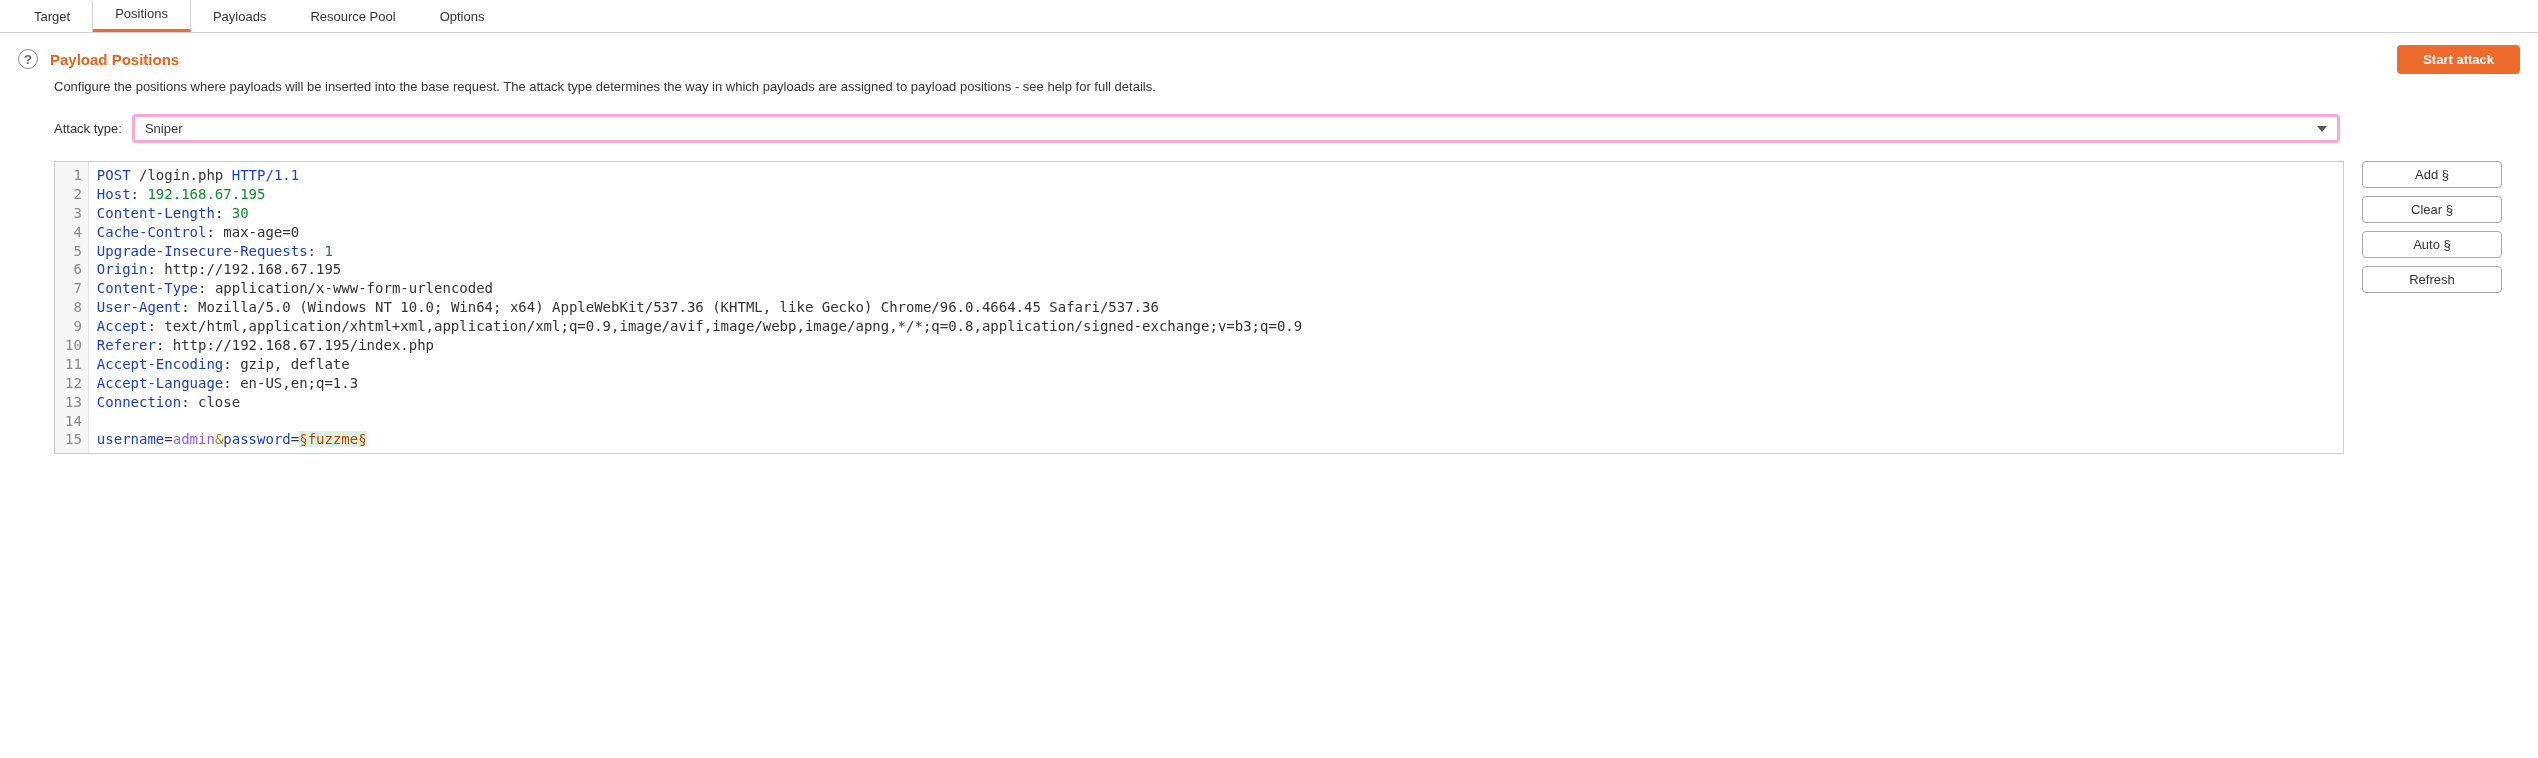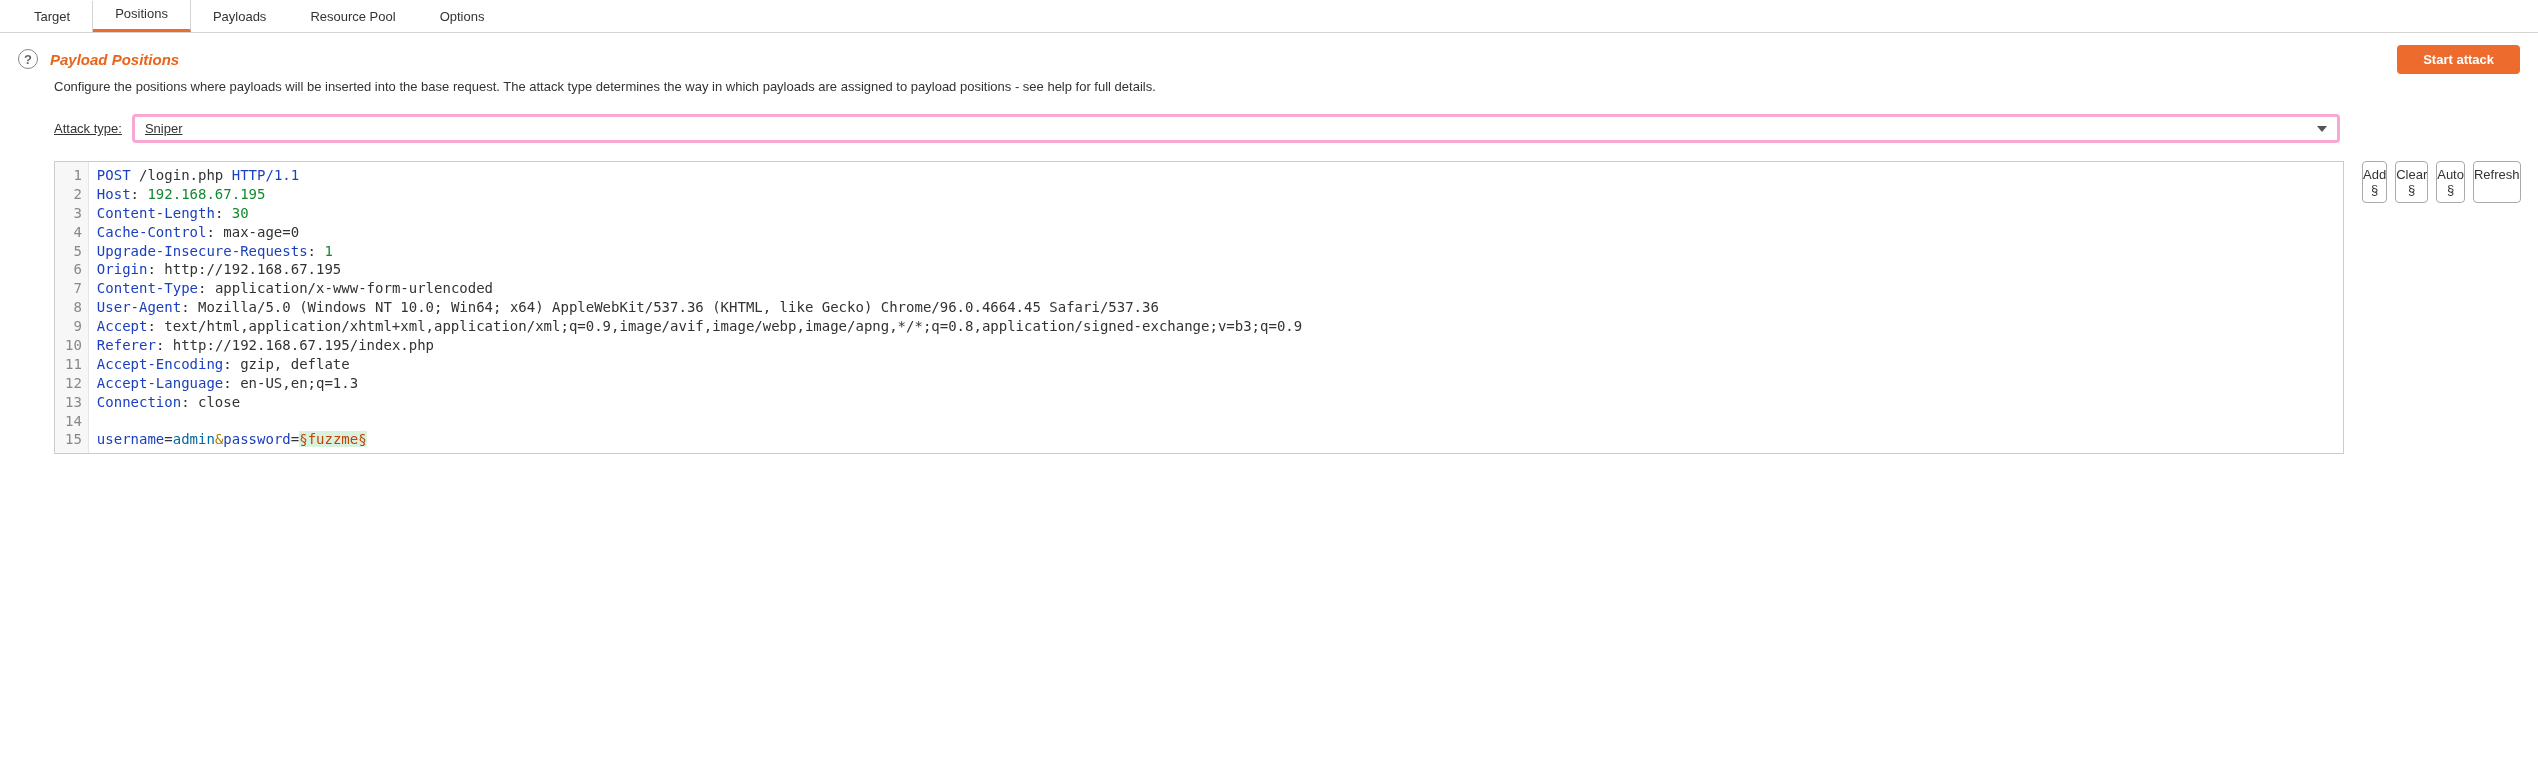--- a/index.html
+++ b/index.html
@@ -41,21 +41,20 @@
 }
 .help-icon {
   width: 20px; height: 20px; border:1.5px solid #888; border-radius:50%;
   display:inline-flex; align-items:center; justify-content:center;
   font-size:13px; color:#666; font-weight:bold;
 }
 .section-title {
   color: #e8641b;
   font-weight: 600;
   font-size: 15px;
-  font-style: italic;
 }
 .start-attack-btn {
   position: absolute;
   right: 18px;
   top: 12px;
   background: #ec6b2d;
   color: #fff;
   border: none;
   border-radius: 4px;
   padding: 7px 26px;
@@ -68,21 +67,20 @@
   margin-top: 10px;
   color: #333;
   font-size: 13px;
 }
 .attack-type-row {
   display:flex;
   align-items:center;
   margin-left: 36px;
   margin-top: 20px;
   margin-right: 180px;
-  text-decoration: underline;
 }
 .attack-type-label { margin-right: 10px; }
 .attack-type-select {
   flex:1;
   border:3px solid #f9a8d4;
   border-radius:4px;
   padding:4px 10px;
   display:flex;
   justify-content:space-between;
   align-items:center;
@@ -120,26 +118,26 @@
 .code {
   padding: 4px 8px;
   white-space: pre;
   flex:1;
   overflow-x:auto;
 }
 .hdr { color:#1a3fbf; }
 .val { color:#333; }
 .grn { color:#118a2e; }
 .param { color:#1a3fbf; }
-.pval { color:#0369a1; }
+.pval { color:#8b5cf6; }
 .amp { color:#b07c00; }
 .marker { background:#d9f2dd; color:#c2410c; }
 .side-buttons {
   display:flex;
-  flex-direction:row;
+  flex-direction:column;
   gap:8px;
   width: 140px;
 }
 .side-btn {
   border:1px solid #aaa;
   background:#fff;
   border-radius:4px;
   padding:5px 0;
   text-align:center;
   cursor:pointer;

